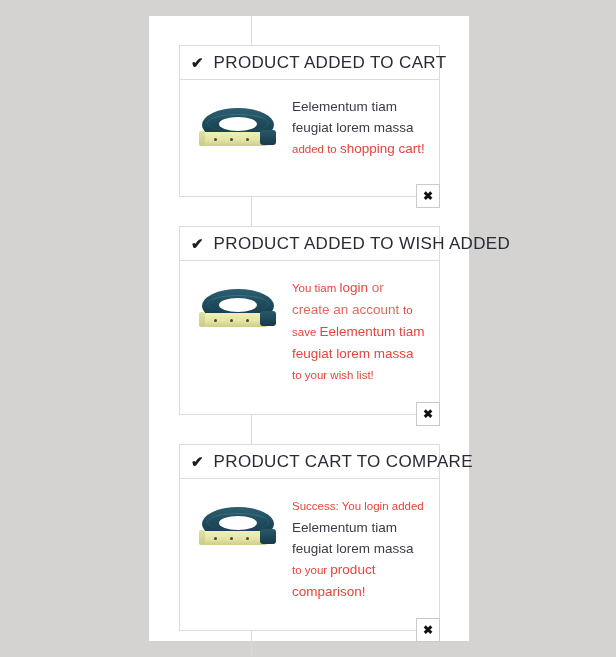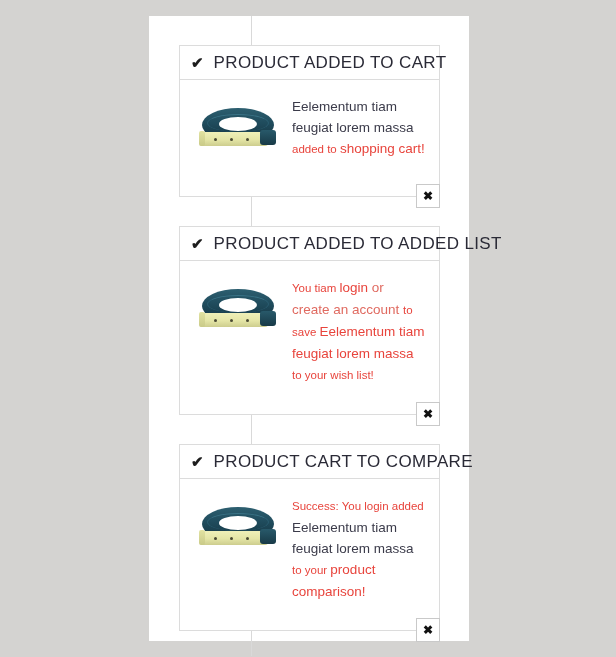--- a/index.html
+++ b/index.html
@@ -247,21 +247,21 @@
           <div class="message"><span class="dark">Eelementum tiam feugiat lorem massa </span><span class="small red">added to </span><span class="big red">shopping cart!</span></div>
         </div>
         <div class="card-footer">
           <div class="close-button">✖</div>
         </div>
       </div>
       <div class="connector "></div>
       <div class="notice-card">
         <div class="card-header">
           <span class="check-icon">✔</span>
-          <span class="card-title">PRODUCT ADDED TO ADDED LIST</span>
+          <span class="card-title">PRODUCT ADDED TO WISH ADDED</span>
         </div>
         <div class="card-body">
           <div class="thumb" aria-label="Eelementum tiam feugiat lorem massa belt">
             <div class="belt">
               <div class="belt-coil-outer"></div>
               <div class="belt-coil-seam"></div>
               <div class="belt-coil-hole"></div>
               <div class="belt-strap"></div>
               <div class="belt-buckle"></div>
               <div class="belt-strap-tip"></div>

